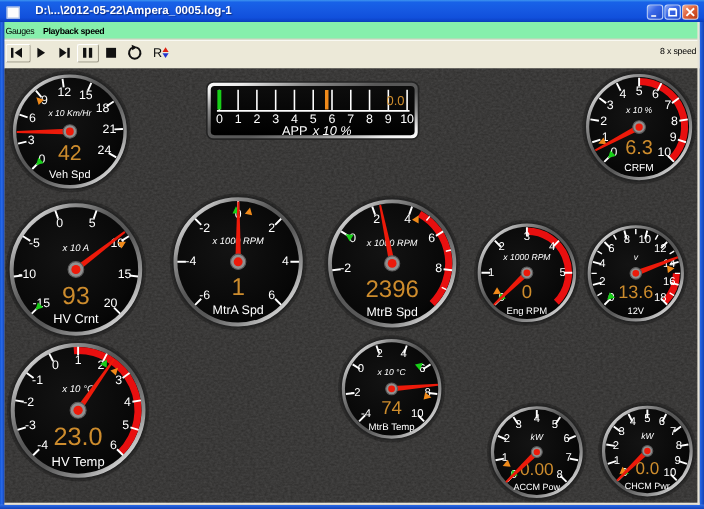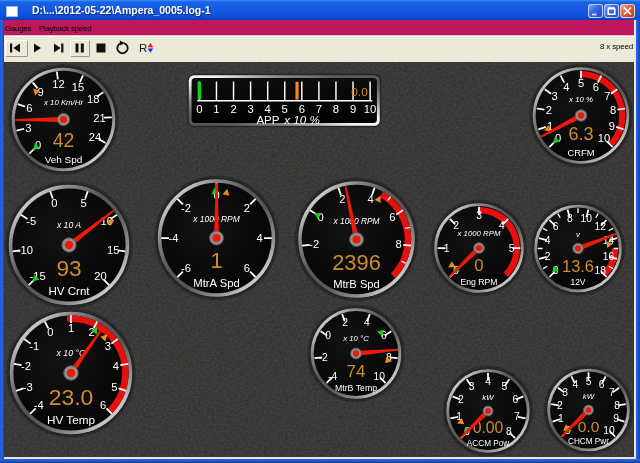--- a/index.html
+++ b/index.html
@@ -6,21 +6,21 @@
 #title{position:absolute;left:0;top:0;width:640px;height:20px;
 background:linear-gradient(180deg,#3d95f0 0%,#1862e8 10%,#1659e2 45%,#1150dc 80%,#0a41c4 97%,#0837ae 100%);}
 #title .txt{position:absolute;left:20px;top:4px;color:#fff;font-size:10.5px;font-weight:bold;
 text-shadow:1px 1px 1px rgba(0,0,40,0.5);white-space:nowrap;padding-left:12px;}
 #icon{position:absolute;left:6px;top:6px;width:10px;height:9px;background:#fdfdfd;border:1px solid #9fb6e2;}
 .tbtn{position:absolute;top:4px;width:15px;height:14px;border-radius:3px;border:1px solid rgba(230,240,255,0.75);
 box-sizing:border-box;}
 .bmin,.bmax{background:linear-gradient(135deg,#8aa9f3 0%,#3a68e8 40%,#1f4ac8 100%);}
 .bclose{background:linear-gradient(135deg,#f4ab8d 0%,#e0613a 45%,#bc3a10 100%);}
 .glyph{position:absolute;color:#fff;}
-#menubar{position:absolute;left:3px;top:20px;width:634px;height:16px;background:#be185d;
+#menubar{position:absolute;left:3px;top:20px;width:634px;height:16px;background:#86efac;
 font-size:8px;letter-spacing:-0.3px;color:#000;}
 #menubar span{position:absolute;top:3.5px;}
 #toolbar{position:absolute;left:3px;top:36px;width:634px;height:26px;background:#ece9d8;
 border-top:1px solid #fff;box-sizing:border-box;}
 #toolbar .sep{position:absolute;left:0;top:-2px;width:634px;height:1px;background:#d4d0c0;}
 .btnbox{position:absolute;top:2.5px;height:17px;background:#ece9d8;border:1px solid #fff;
 border-right-color:#9a9686;border-bottom-color:#9a9686;border-radius:2px;box-sizing:border-box;}
 #speed{position:absolute;right:4px;top:5px;font-size:8px;letter-spacing:-0.2px;color:#000;text-align:right;}
 #content{position:absolute;left:4px;top:62px;width:632px;height:397px;background:#3a3a3a;}
 #lb{position:absolute;left:0;top:20px;width:4px;height:439px;background:linear-gradient(90deg,#1556d2,#2a6ae8 40%,#1143b8);}
@@ -352,21 +352,21 @@
         </svg>
       </div>
 <div class="tbtn bclose" style="left:620px;">
         <svg class="glyph" width="13" height="12">
           <path d="M 3 2.5 L 10 9.5 M 10 2.5 L 3 9.5" stroke="#fff" stroke-width="1.7"></path>
         </svg>
       </div>
 </div>
 <div id="menubar">
       <span style="left:2px;">Gauges</span>
-      <span style="left:36px;">Playback speed</span>
+      <span style="left:36px;font-weight:bold;">Playback speed</span>
     </div>
 <div id="toolbar">
 <div class="sep"></div>
 <div class="btnbox" style="left:2px;width:23px;"></div>
 <div class="btnbox" style="left:67px;width:20px;"></div>
 <svg style="position:absolute;left:0;top:0;" width="634" height="25">
 <g fill="#111">
 <rect x="7" y="6.5" width="2.2" height="9"></rect>
           <path d="M 17 6.5 L 17 15.5 L 10.3 11 Z"></path>
 <path d="M 31 6.5 L 31 15.5 L 38 11 Z"></path>

